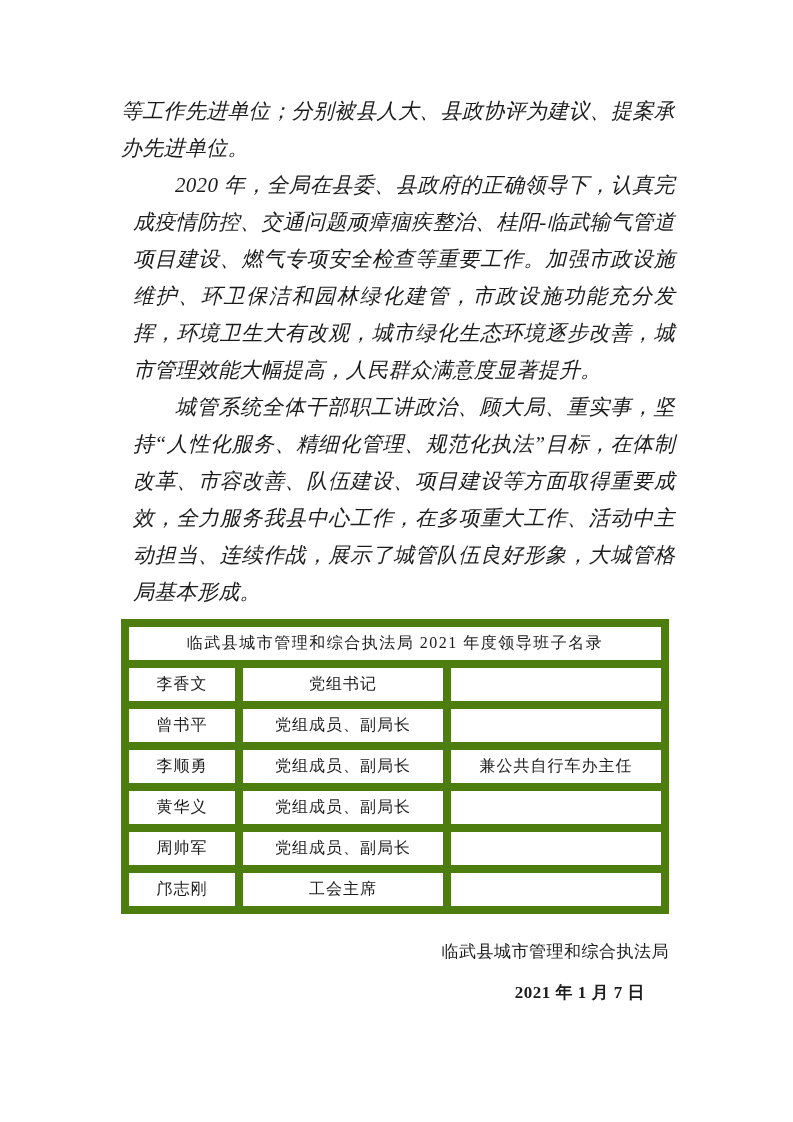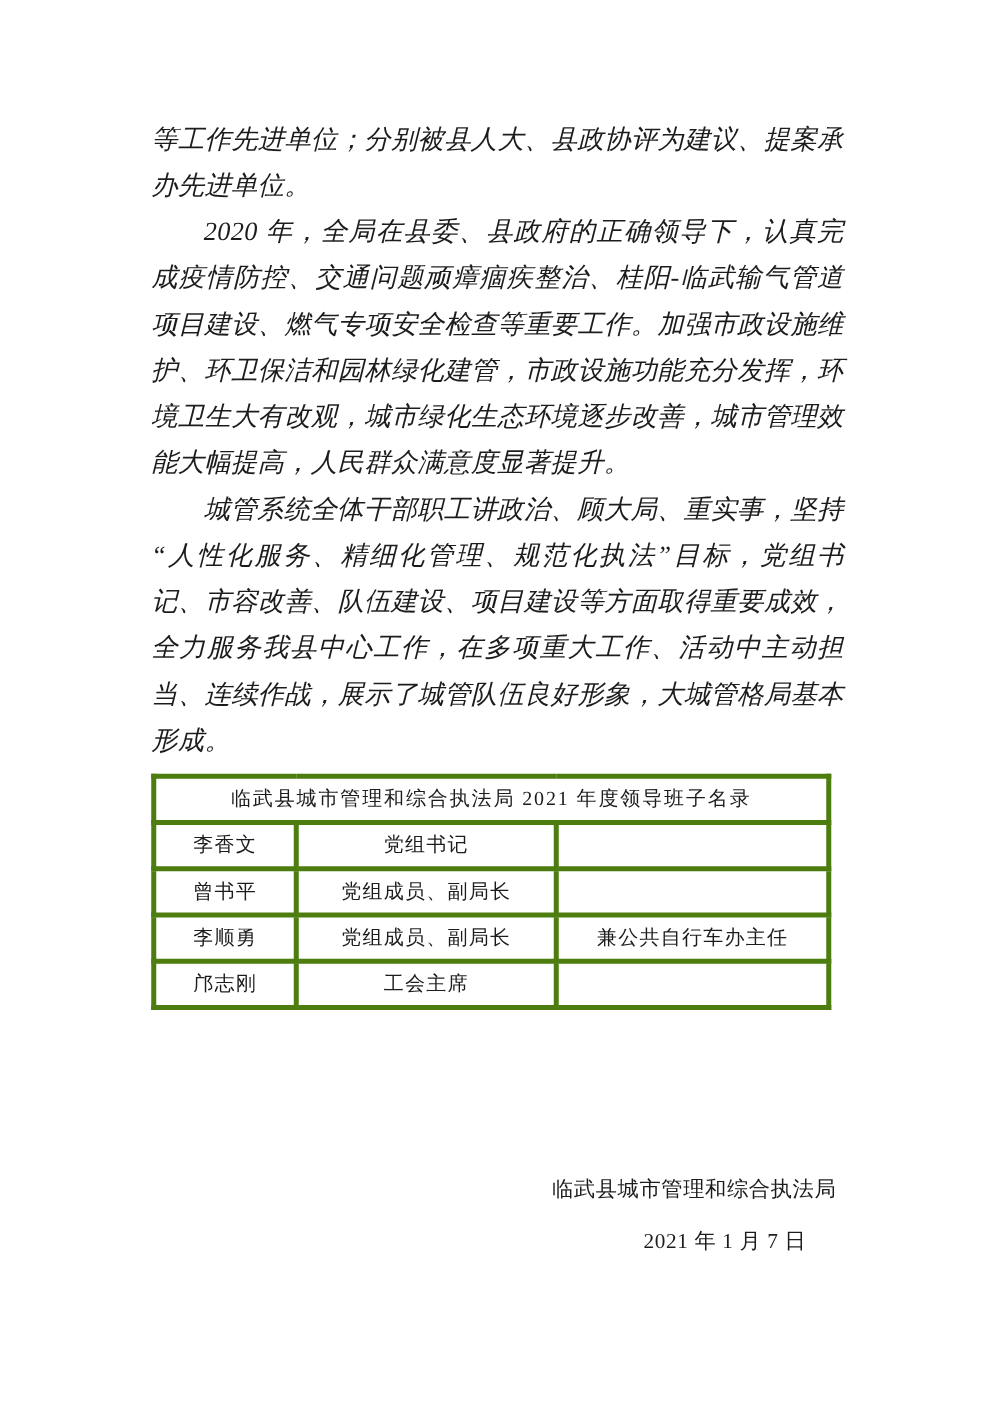--- a/index.html
+++ b/index.html
@@ -27,34 +27,35 @@
     letter-spacing: 0.3px;
     text-align: justify;
     text-justify: inter-ideograph;
     font-style: italic;
   }
   .para {
     margin: 0;
   }
   .para.indent {
     text-indent: 2em;
+    margin-left: 12px;
   }
   .roster-table {
     position: absolute;
     left: 121px;
     top: 619px;
     width: 540px;
     border-collapse: collapse;
     table-layout: fixed;
     font-size: 16px;
     letter-spacing: 1px;
     color: #1c1c1c;
   }
   .roster-table td {
-    border: 4px solid #4d7c0f;
+    border: 8px solid #4d7c0f;
     height: 33px;
     padding: 0 4px;
     text-align: center;
     vertical-align: middle;
     overflow: hidden;
     white-space: nowrap;
   }
   .roster-table td.t-title {
     letter-spacing: 1.5px;
   }
@@ -66,31 +67,32 @@
     font-size: 17px;
     line-height: 37px;
     letter-spacing: 0.5px;
   }
   .sig-org {
     padding-right: 6px;
   }
   .sig-date {
     padding-right: 30px;
     margin-top: 4px;
+    font-weight: bold;
   }
 </style>
 </head>
 <body>
 
 <div class="page">
 
   <div class="body-text">
     <p class="para">等工作先进单位；分别被县人大、县政协评为建议、提案承办先进单位。</p>
     <p class="para indent">2020 年，全局在县委、县政府的正确领导下，认真完成疫情防控、交通问题顽瘴痼疾整治、桂阳-临武输气管道项目建设、燃气专项安全检查等重要工作。加强市政设施维护、环卫保洁和园林绿化建管，市政设施功能充分发挥，环境卫生大有改观，城市绿化生态环境逐步改善，城市管理效能大幅提高，人民群众满意度显著提升。</p>
-    <p class="para indent">城管系统全体干部职工讲政治、顾大局、重实事，坚持“人性化服务、精细化管理、规范化执法”目标，党组书记、市容改善、队伍建设、项目建设等方面取得重要成效，全力服务我县中心工作，在多项重大工作、活动中主动担当、连续作战，展示了城管队伍良好形象，大城管格局基本形成。</p>
+    <p class="para indent">城管系统全体干部职工讲政治、顾大局、重实事，坚持“人性化服务、精细化管理、规范化执法”目标，在体制改革、市容改善、队伍建设、项目建设等方面取得重要成效，全力服务我县中心工作，在多项重大工作、活动中主动担当、连续作战，展示了城管队伍良好形象，大城管格局基本形成。</p>
   </div>
 
   <table class="roster-table">
     <colgroup>
       <col style="width:114px">
       <col style="width:208px">
       <col style="width:218px">
     </colgroup>
     <tbody>
       <tr>
@@ -105,20 +107,30 @@
         <td>曾书平</td>
         <td>党组成员、副局长</td>
         <td></td>
       </tr>
       <tr>
         <td>李顺勇</td>
         <td>党组成员、副局长</td>
         <td>兼公共自行车办主任</td>
       </tr>
       <tr>
+        <td>黄华义</td>
+        <td>党组成员、副局长</td>
+        <td></td>
+      </tr>
+      <tr>
+        <td>周帅军</td>
+        <td>党组成员、副局长</td>
+        <td></td>
+      </tr>
+      <tr>
         <td>邝志刚</td>
         <td>工会主席</td>
         <td></td>
       </tr>
     </tbody>
   </table>
 
   <div class="signature">
     <div class="sig-org">临武县城市管理和综合执法局</div>
     <div class="sig-date">2021 年 1 月 7 日</div>

